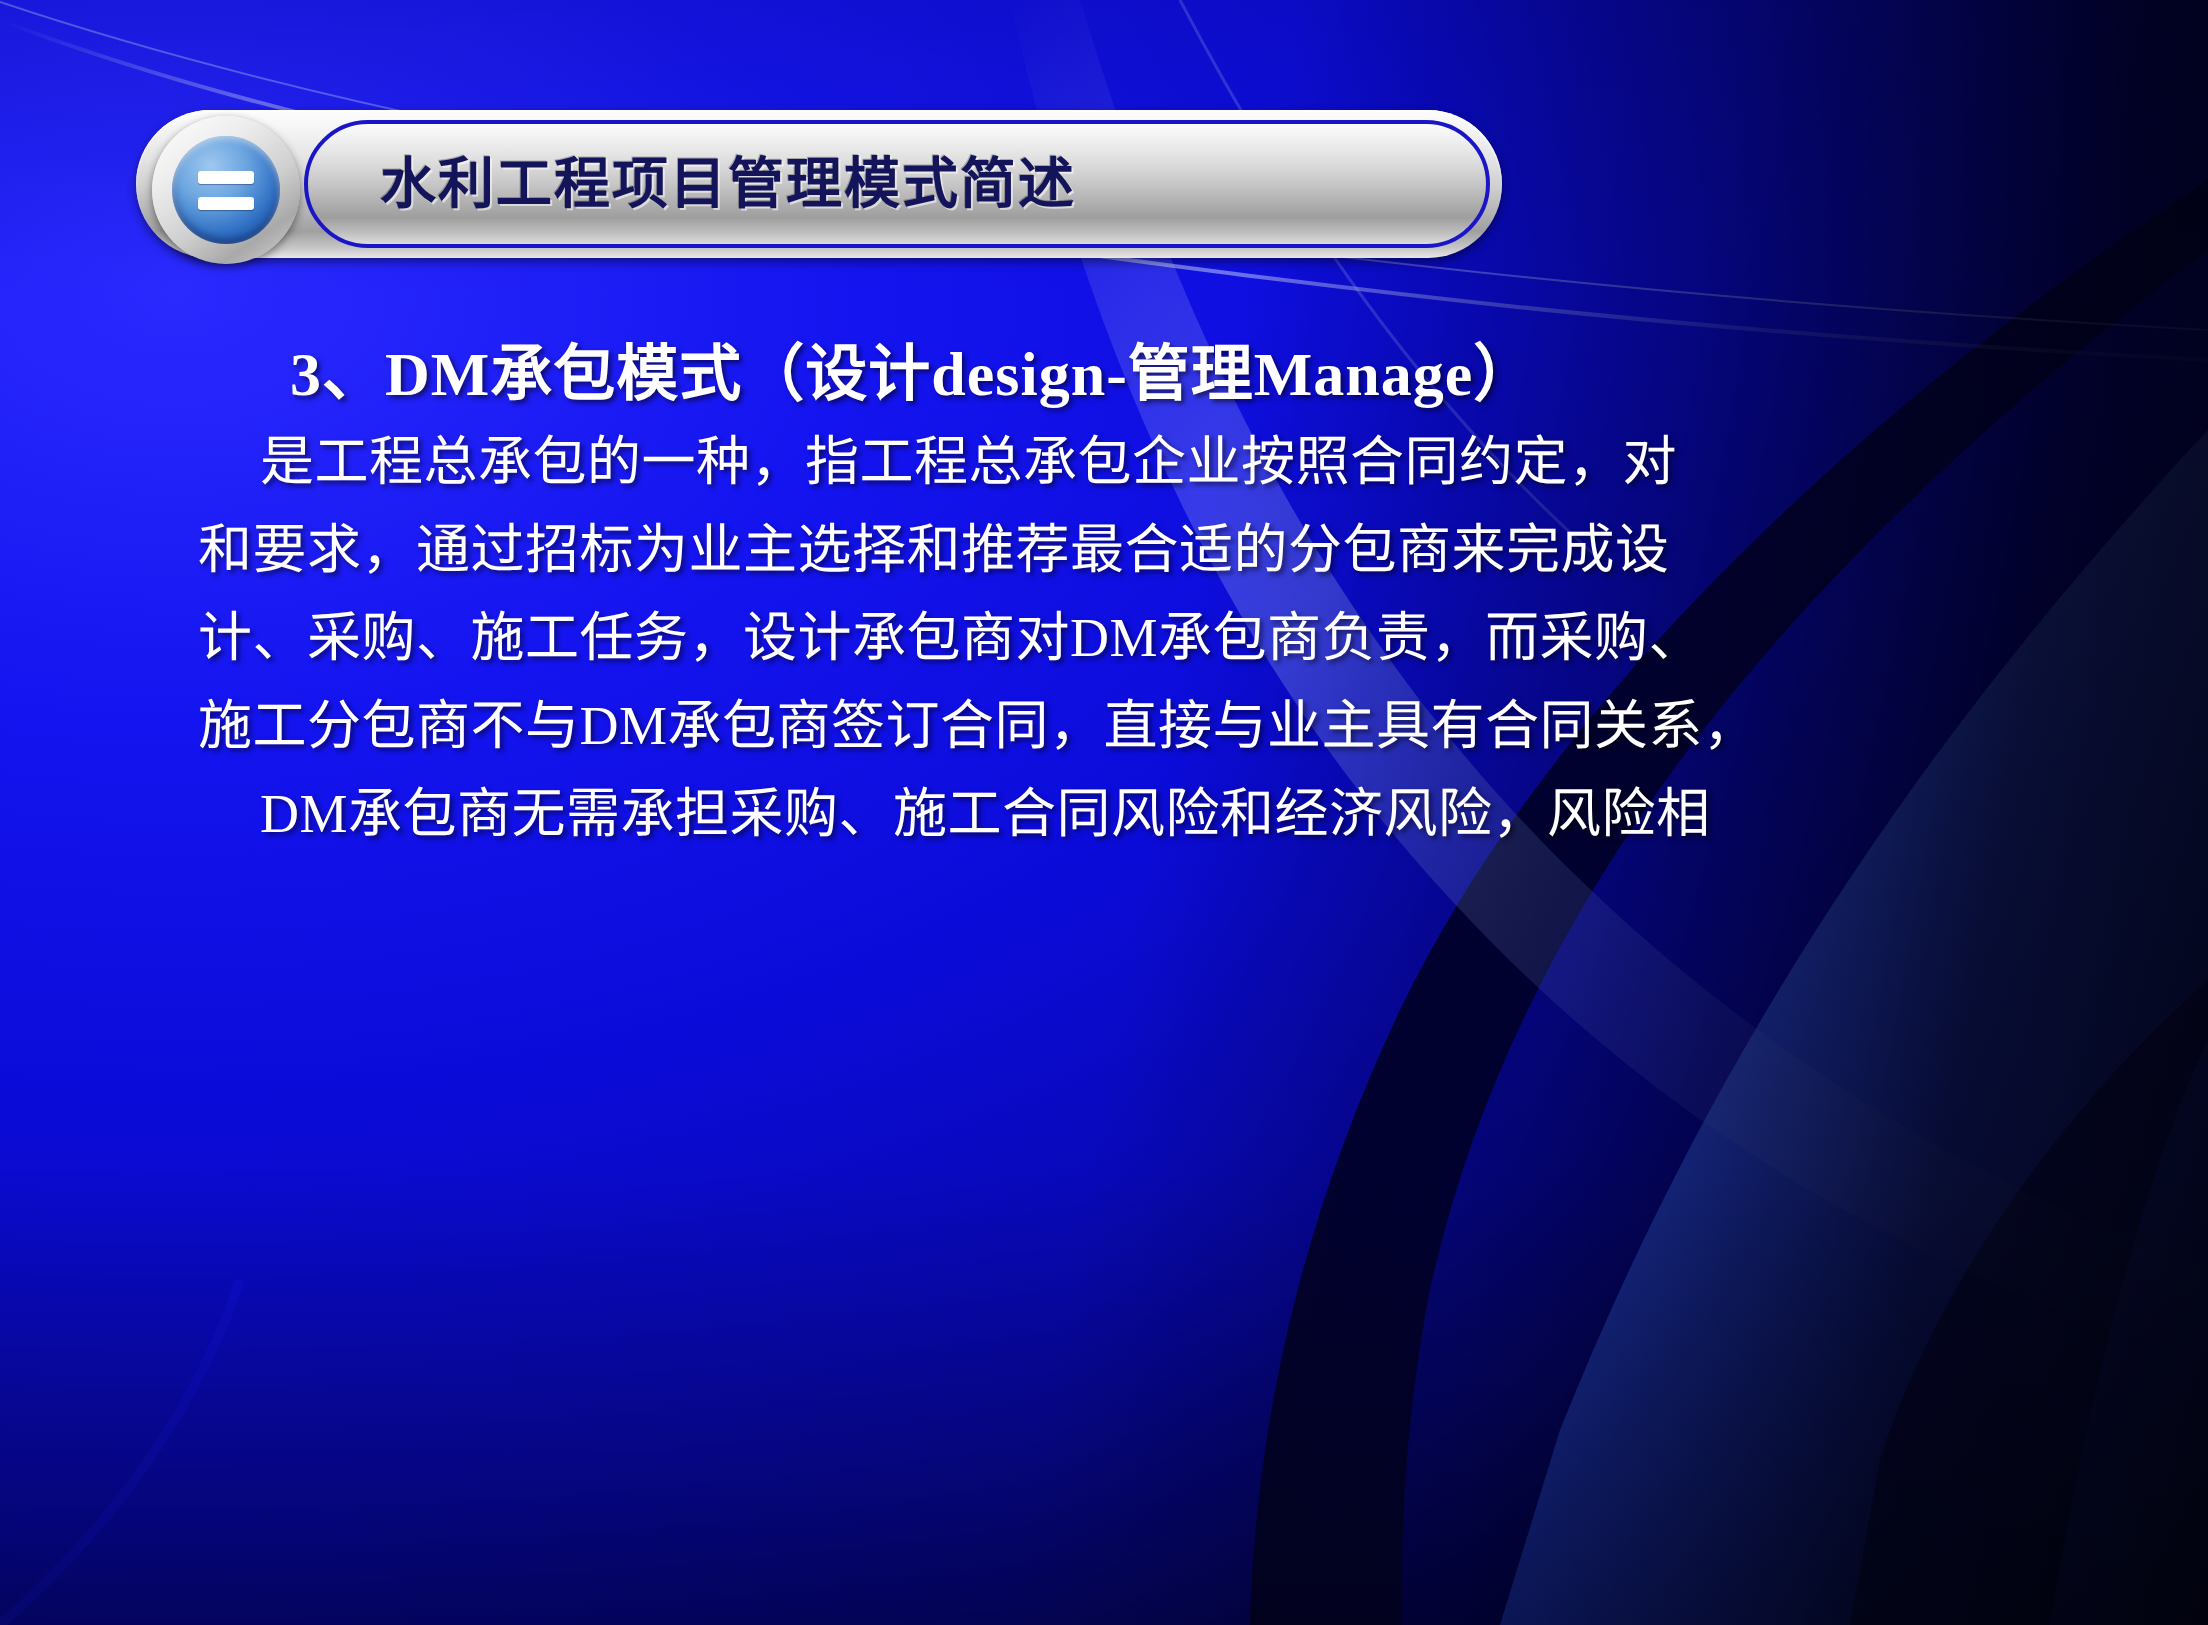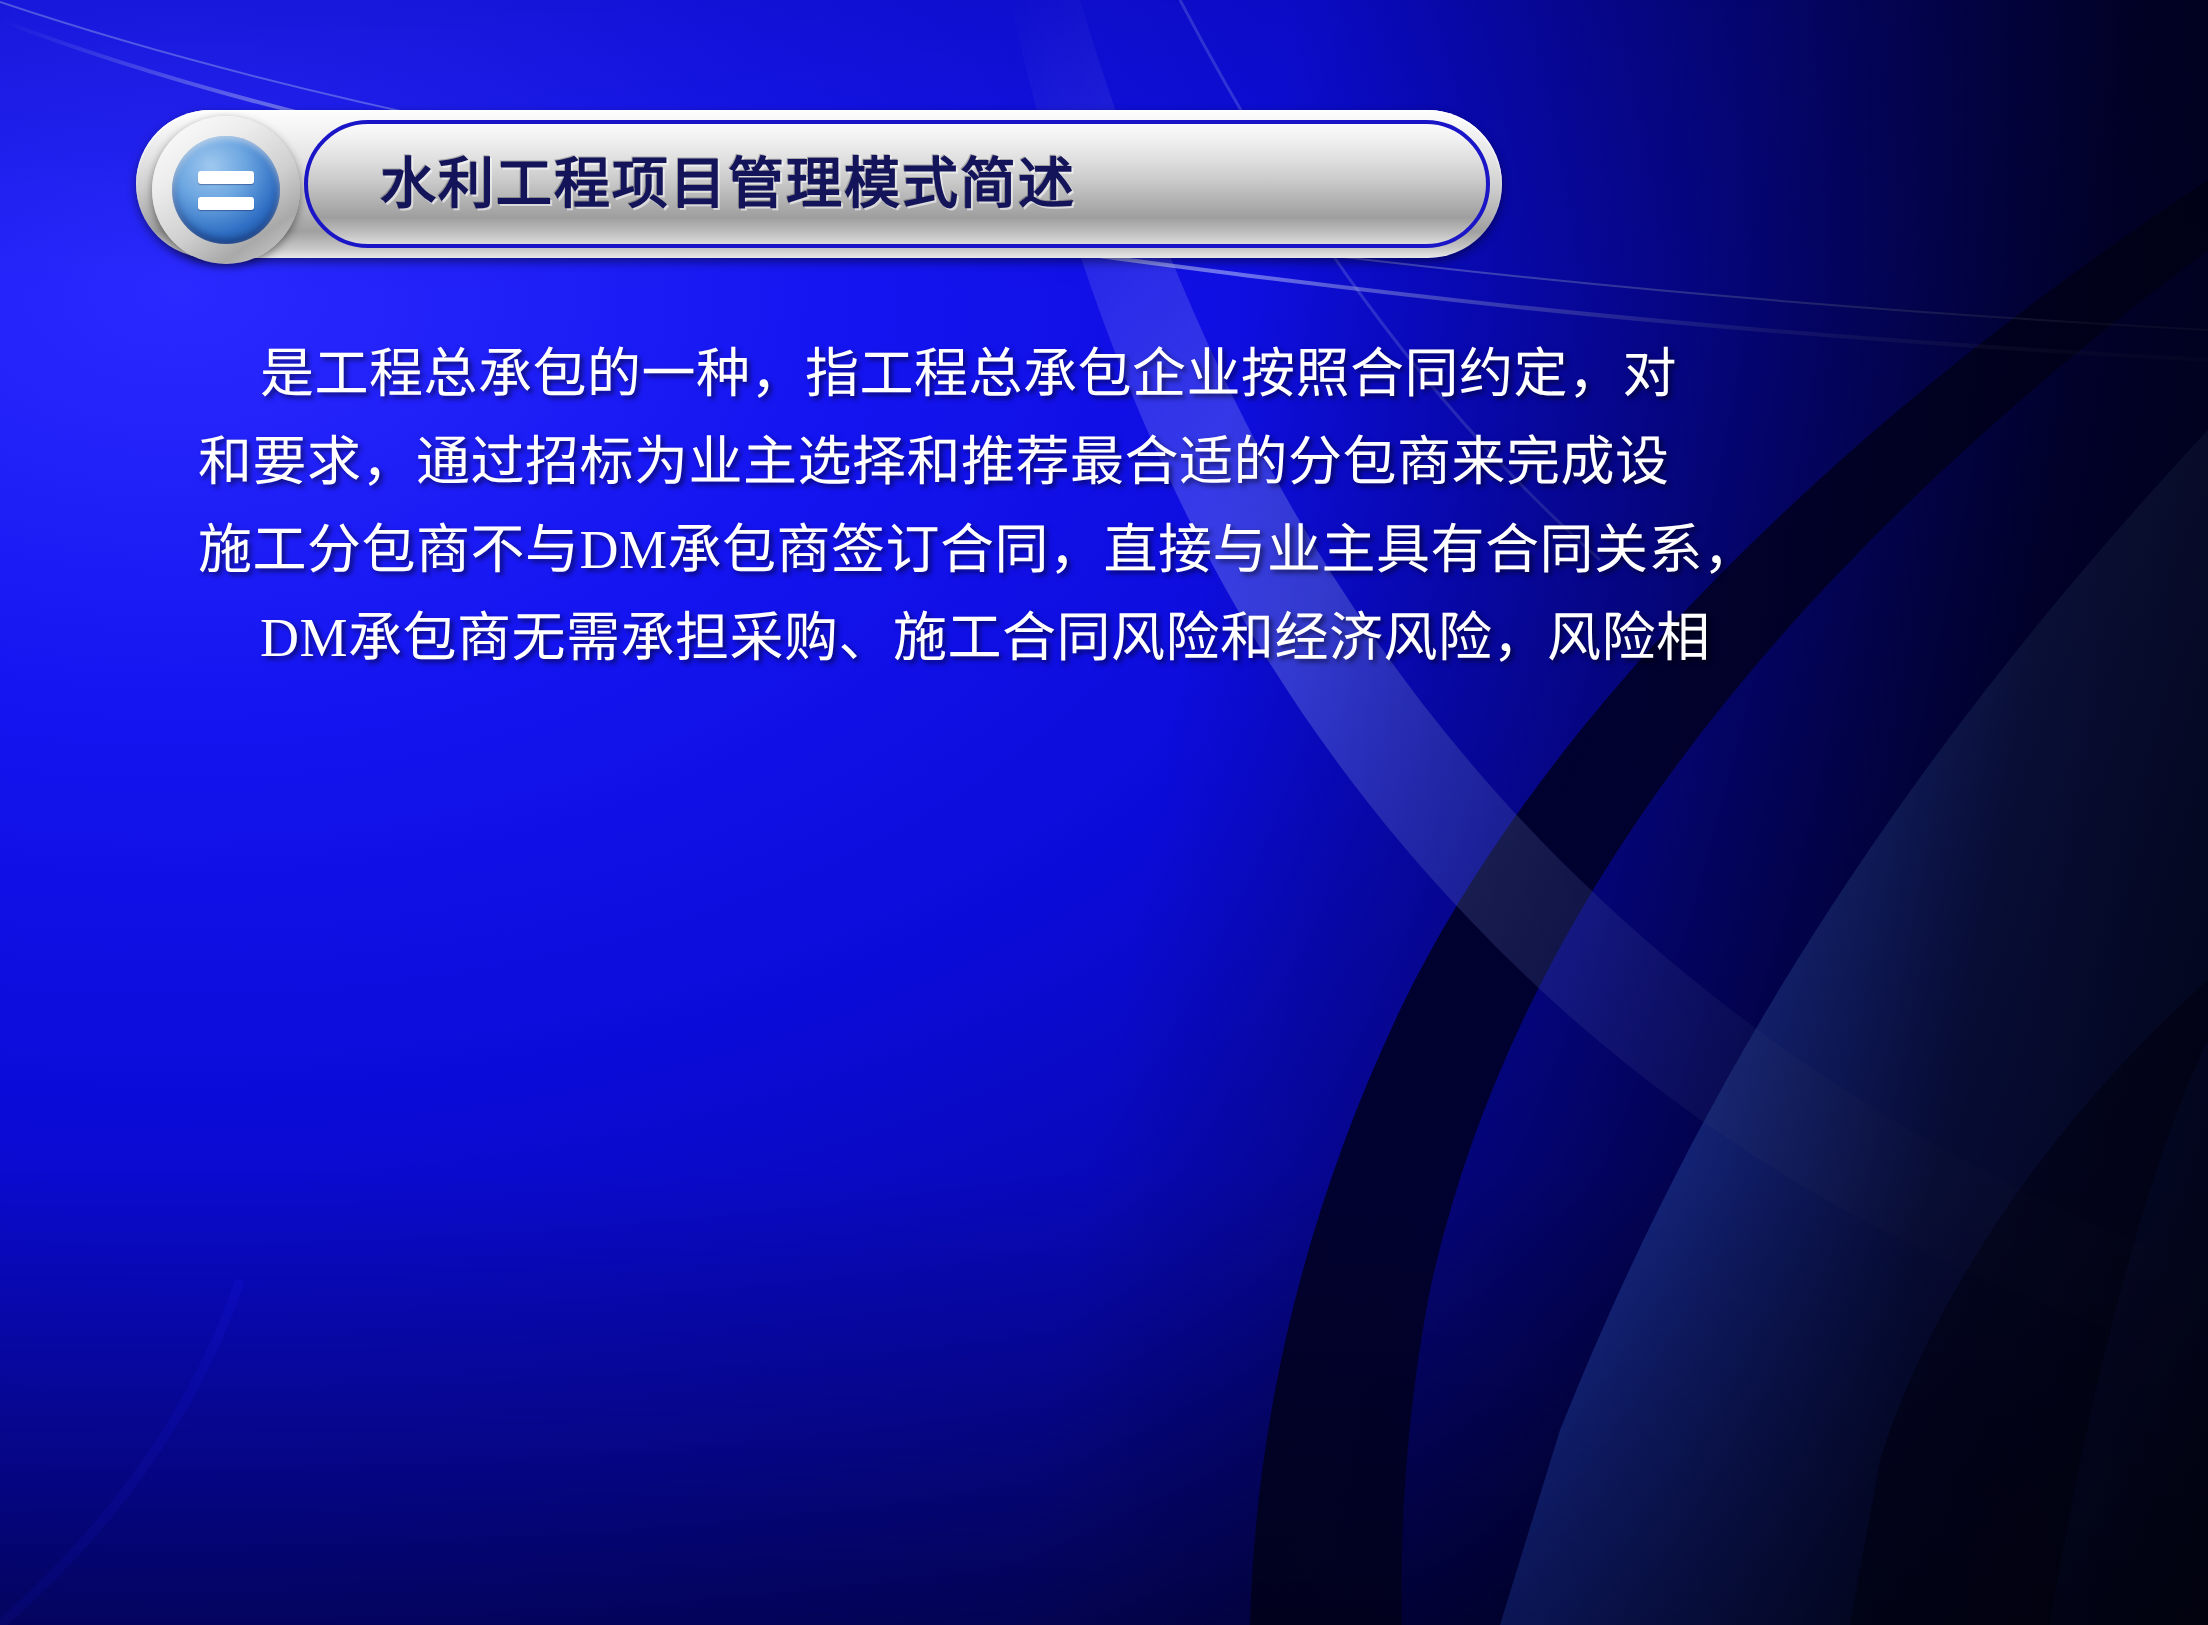--- a/index.html
+++ b/index.html
@@ -212,24 +212,26 @@
     <div class="badge">
       <div class="badge-core">
         <span class="bar"></span>
         <span class="bar"></span>
       </div>
     </div>
   </div>
 
   <div class="body-block">
 
+    <div class="heading-line">3、DM承包模式（设计design-管理Manage）</div>
 
     <div class="para">
       <span class="ln ind">是工程总承包的一种，指工程总承包企业按照合同约定，对</span>
       <span class="ln">和要求，通过招标为业主选择和推荐最合适的分包商来完成设</span>
+      <span class="ln">计、采购、施工任务，设计承包商对DM承包商负责，而采购、</span>
       <span class="ln">施工分包商不与DM承包商签订合同，直接与业主具有合同关系，</span>
     </div>
 
     <div class="para">
       <span class="ln ind">DM承包商无需承担采购、施工合同风险和经济风险，风险相</span>
     </div>
 
   </div>
 
 </div>

